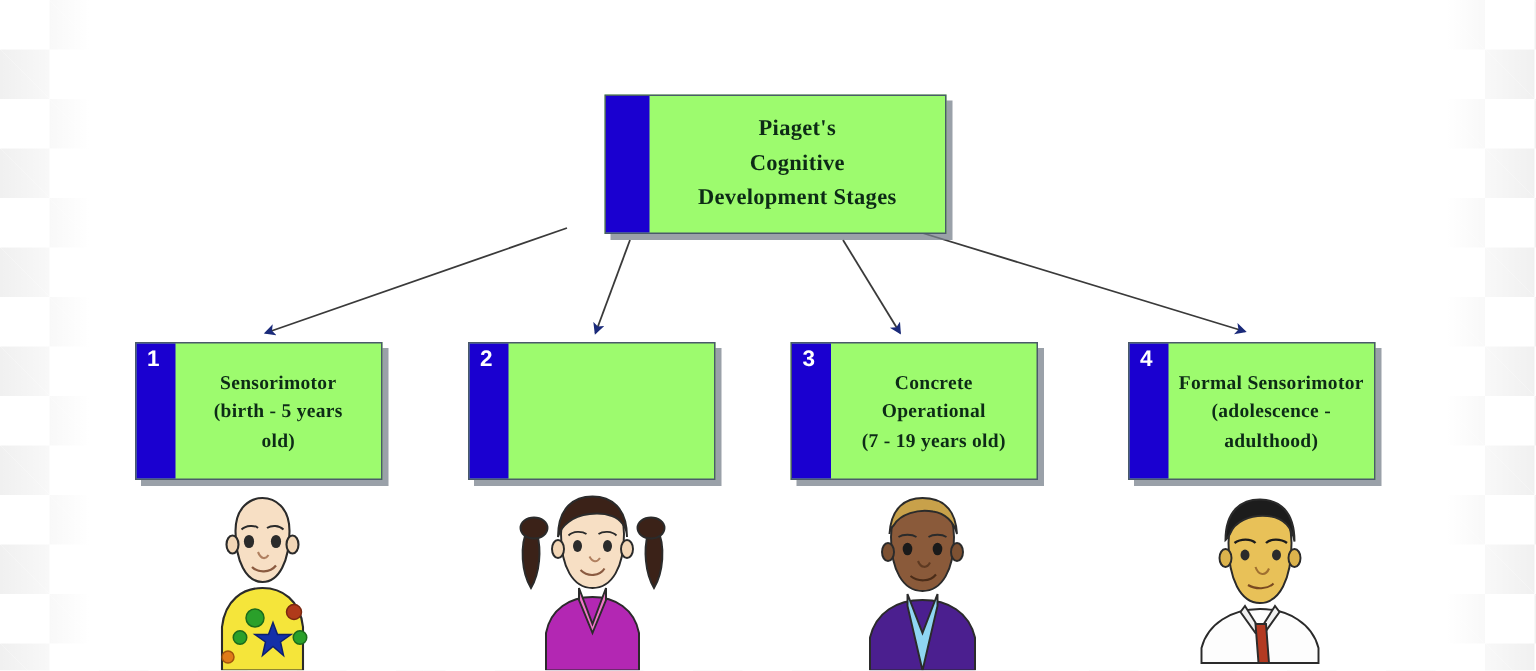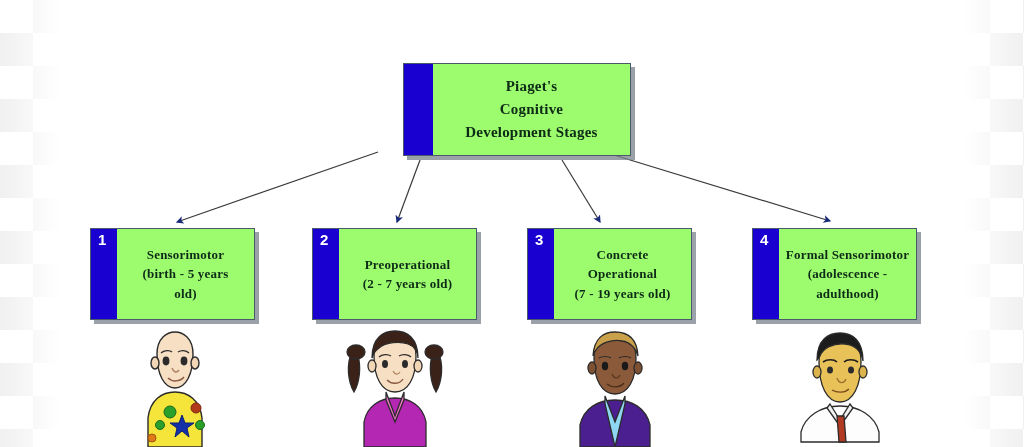--- a/index.html
+++ b/index.html
@@ -145,22 +145,20 @@
     </div>
     <div class="body line">Sensorimotor
 (birth - 5 years
 old)</div>
   </div>
 
   <div id="stage-2" class="stage-node node">
     <div class="bar">
       <span class="num">2</span>
     </div>
-    <div class="body line">Preoperational
-(2 - 7 years old)</div>
   </div>
 
   <div id="stage-3" class="stage-node node">
     <div class="bar">
       <span class="num">3</span>
     </div>
     <div class="body line">Concrete
 Operational
 (7 - 19 years old)</div>
   </div>

